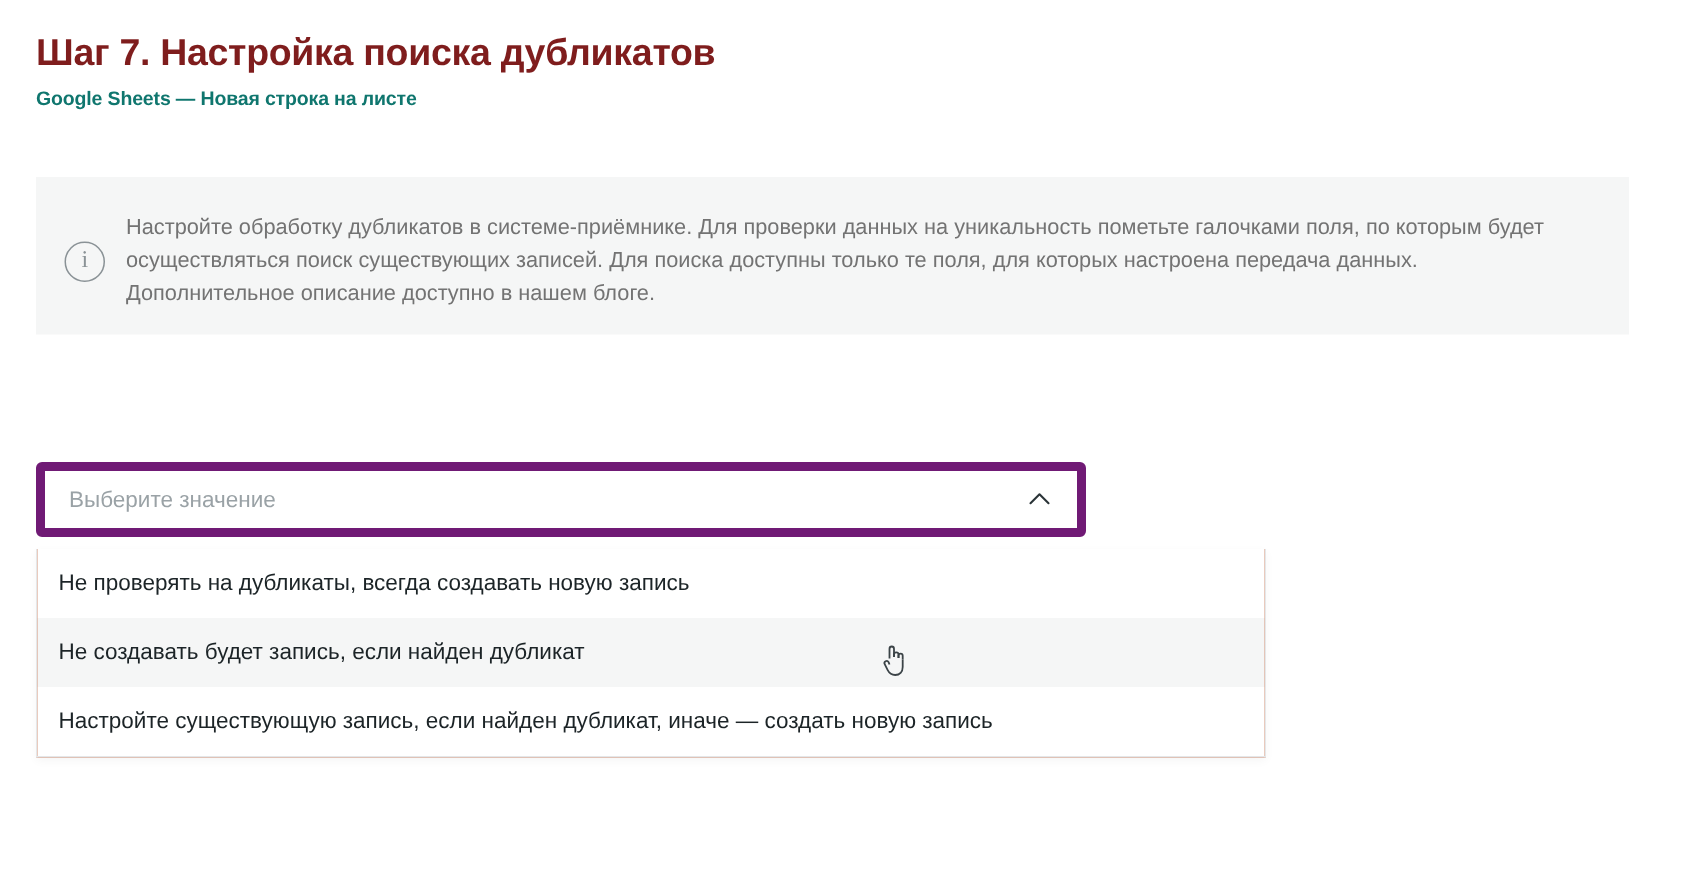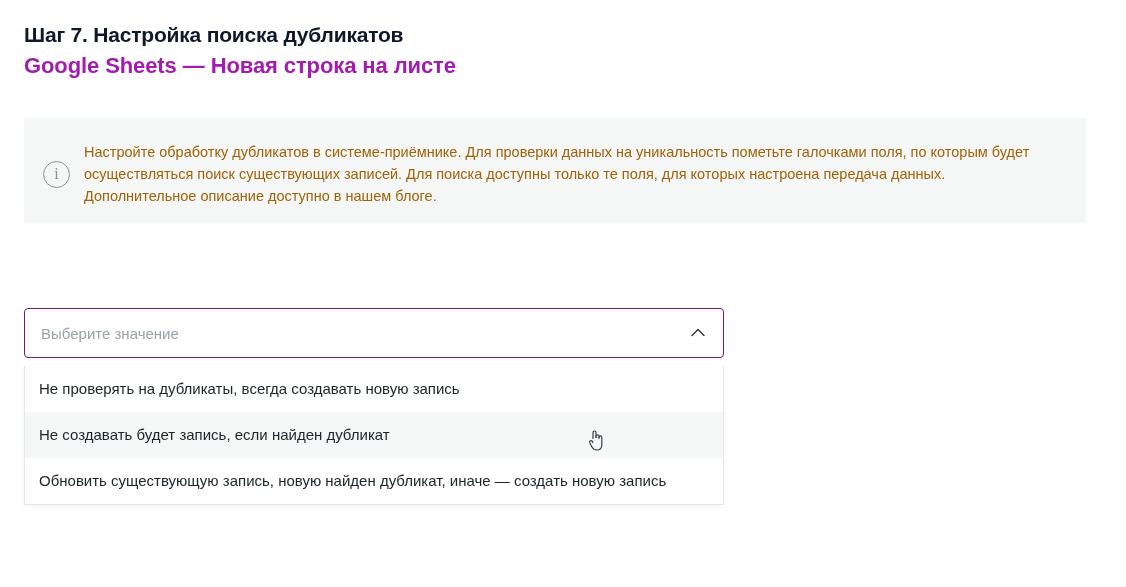--- a/index.html
+++ b/index.html
@@ -22,31 +22,31 @@
     box-sizing: border-box;
     padding: 0;
   }
   .heading-block {
     position: absolute;
     left: 24px;
     top: 18px;
     width: 1070px;
   }
   .step-title {
-    font-size: 21px;
+    font-size: 25px;
     font-weight: bold;
     letter-spacing: -0.2px;
-    color: #0f172a;
+    color: #7f1d1d;
     margin: 0;
     line-height: 34px;
   }
   .step-subtitle {
-    font-size: 22px;
+    font-size: 13px;
     font-weight: bold;
-    color: #a21caf;
+    color: #0f766e;
     margin: 0;
     line-height: 28px;
     letter-spacing: -0.1px;
   }
   .info-box {
     position: absolute;
     left: 24px;
     top: 118px;
     width: 1062px;
     height: 105px;
@@ -68,33 +68,33 @@
     text-align: center;
     font-family: "Liberation Serif", serif;
   }
   .info-text {
     position: absolute;
     left: 84px;
     top: 141px;
     width: 975px;
     font-size: 14.5px;
     line-height: 22px;
-    color: #a16207;
+    color: #737373;
   }
   .select-wrap {
     position: absolute;
     left: 24px;
     top: 308px;
     width: 700px;
   }
   .select-box {
     position: relative;
     width: 700px;
     height: 50px;
-    border: 1px solid #701a75;
+    border: 6px solid #701a75;
     border-radius: 4px;
     box-sizing: border-box;
     background: #ffffff;
     display: flex;
     align-items: center;
     cursor: pointer;
   }
   .select-placeholder {
     padding-left: 16px;
     font-size: 15px;
@@ -106,21 +106,21 @@
     top: 50%;
     transform: translateY(-50%);
     width: 18px;
     height: 18px;
     display: block;
   }
   .dropdown {
     position: absolute;
     left: 24px;
     top: 366px;
-    width: 700px;
+    width: 820px;
     background: #c2410c;
     border: 1px solid #e4e7e9;
     border-top: none;
     box-sizing: border-box;
     box-shadow: 0 2px 6px rgba(0,0,0,0.04);
   }
   .option {
     padding: 12px 16px 12px 14px;
     font-size: 15px;
     line-height: 22px;
@@ -161,21 +161,21 @@
         <svg width="18" height="18" viewBox="0 0 18 18" fill="none" xmlns="http://www.w3.org/2000/svg">
           <path d="M3 11.5L9 5.5L15 11.5" stroke="#2b3438" stroke-width="1.4" stroke-linecap="round" stroke-linejoin="round"></path>
         </svg>
       </span>
     </div>
   </div>
 
   <div class="dropdown">
     <div class="option">Не проверять на дубликаты, всегда создавать новую запись</div>
     <div class="option highlight">Не создавать будет запись, если найден дубликат</div>
-    <div class="option">Обновить существующую запись, новую найден дубликат, иначе — создать новую запись</div>
+    <div class="option">Настройте существующую запись, если найден дубликат, иначе — создать новую запись</div>
   </div>
 
   <div class="cursor">
     <svg width="22" height="26" viewBox="0 0 22 26" xmlns="http://www.w3.org/2000/svg">
       <path d="M7 11V4.6c0-.9.7-1.6 1.5-1.6S10 3.7 10 4.6V10" fill="none" stroke="#3b4347" stroke-width="1.2"></path>
       <path d="M10 10V8.4c0-.8.7-1.5 1.5-1.5s1.5.7 1.5 1.5V10.6" fill="none" stroke="#3b4347" stroke-width="1.2"></path>
       <path d="M13 10.6V9.2c0-.8.6-1.4 1.4-1.4.8 0 1.4.6 1.4 1.4v2.4" fill="none" stroke="#3b4347" stroke-width="1.2"></path>
       <path d="M15.8 11.6v5.1c0 3.1-2 5.3-5 5.3-2.6 0-4-1.3-5-3.2l-2-4c-.4-.8-.1-1.6.6-2 .7-.4 1.6-.1 2 .6L7 15" fill="none" stroke="#3b4347" stroke-width="1.2"></path>
     </svg>
   </div>

